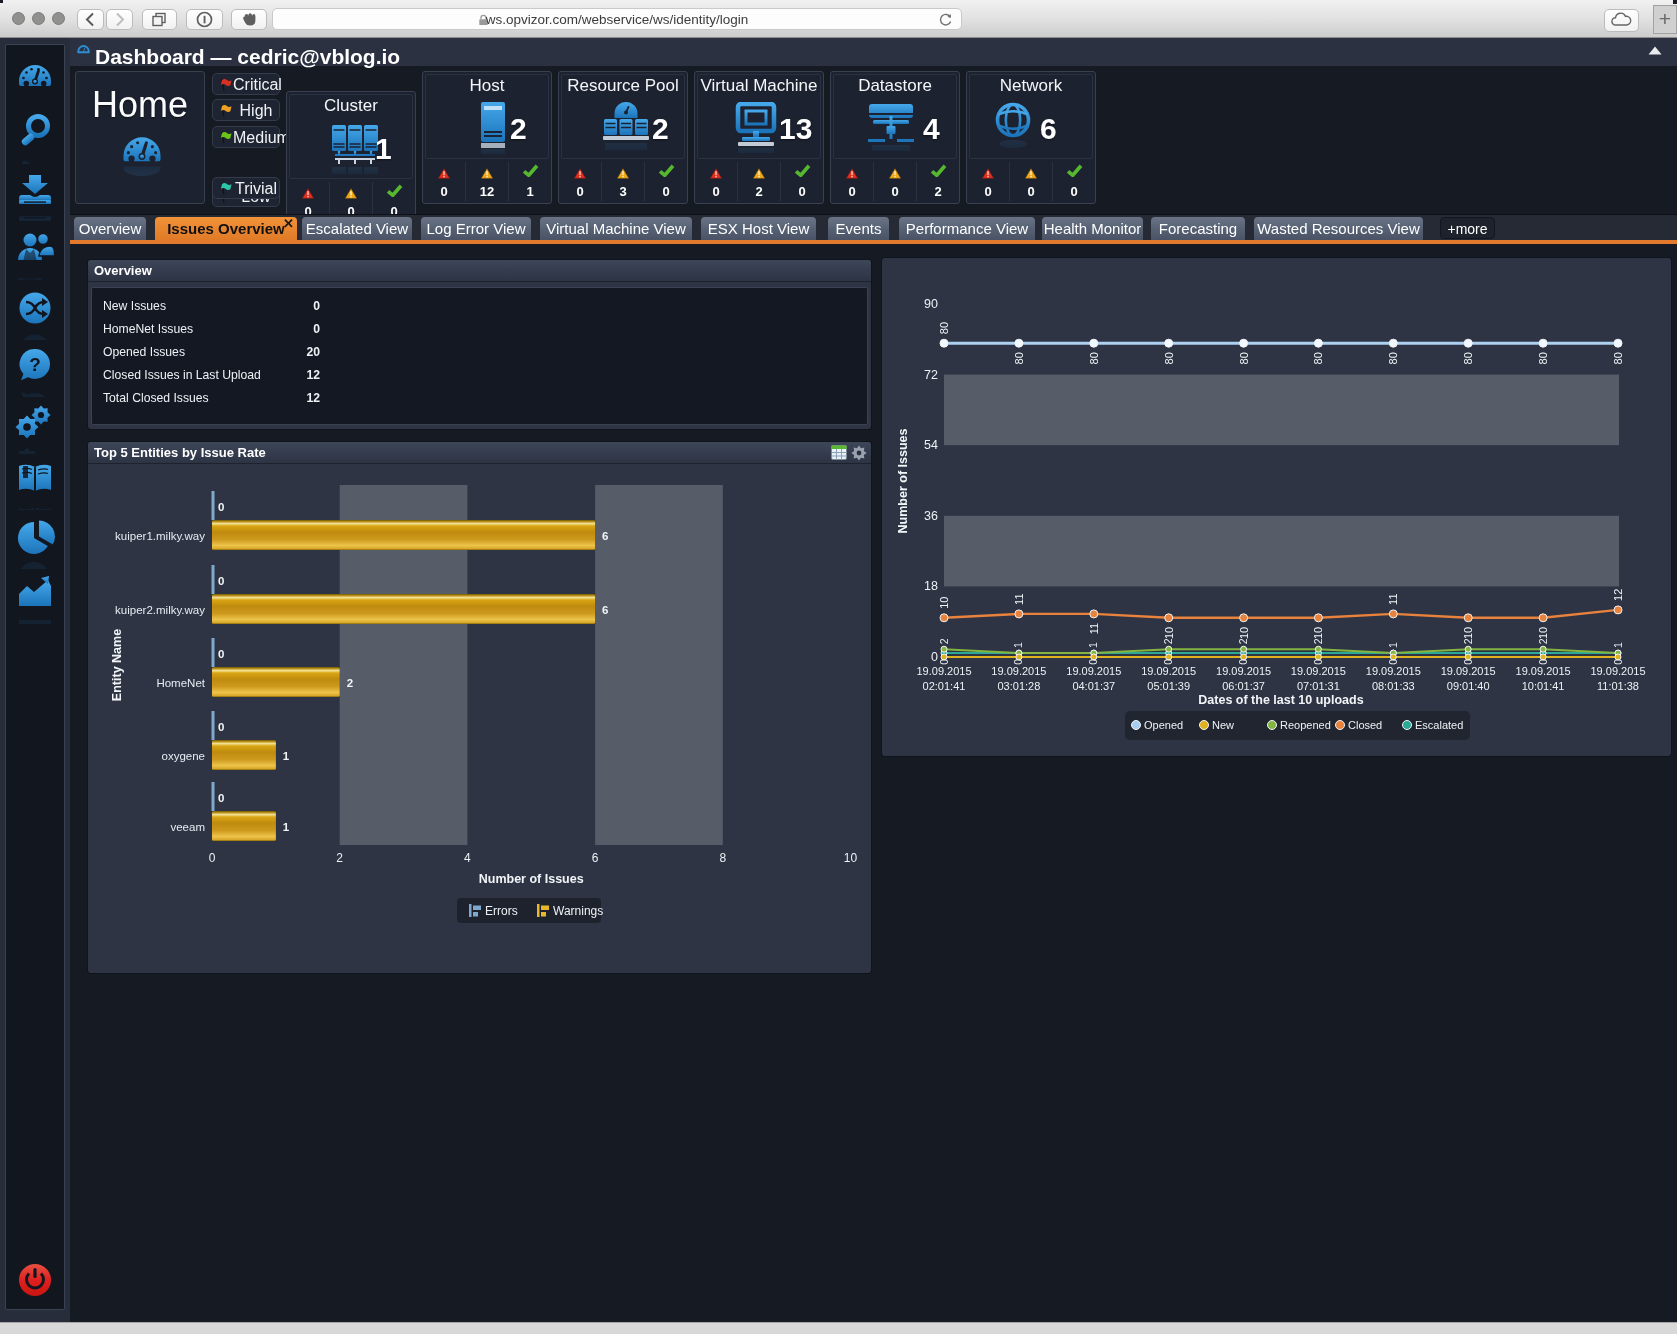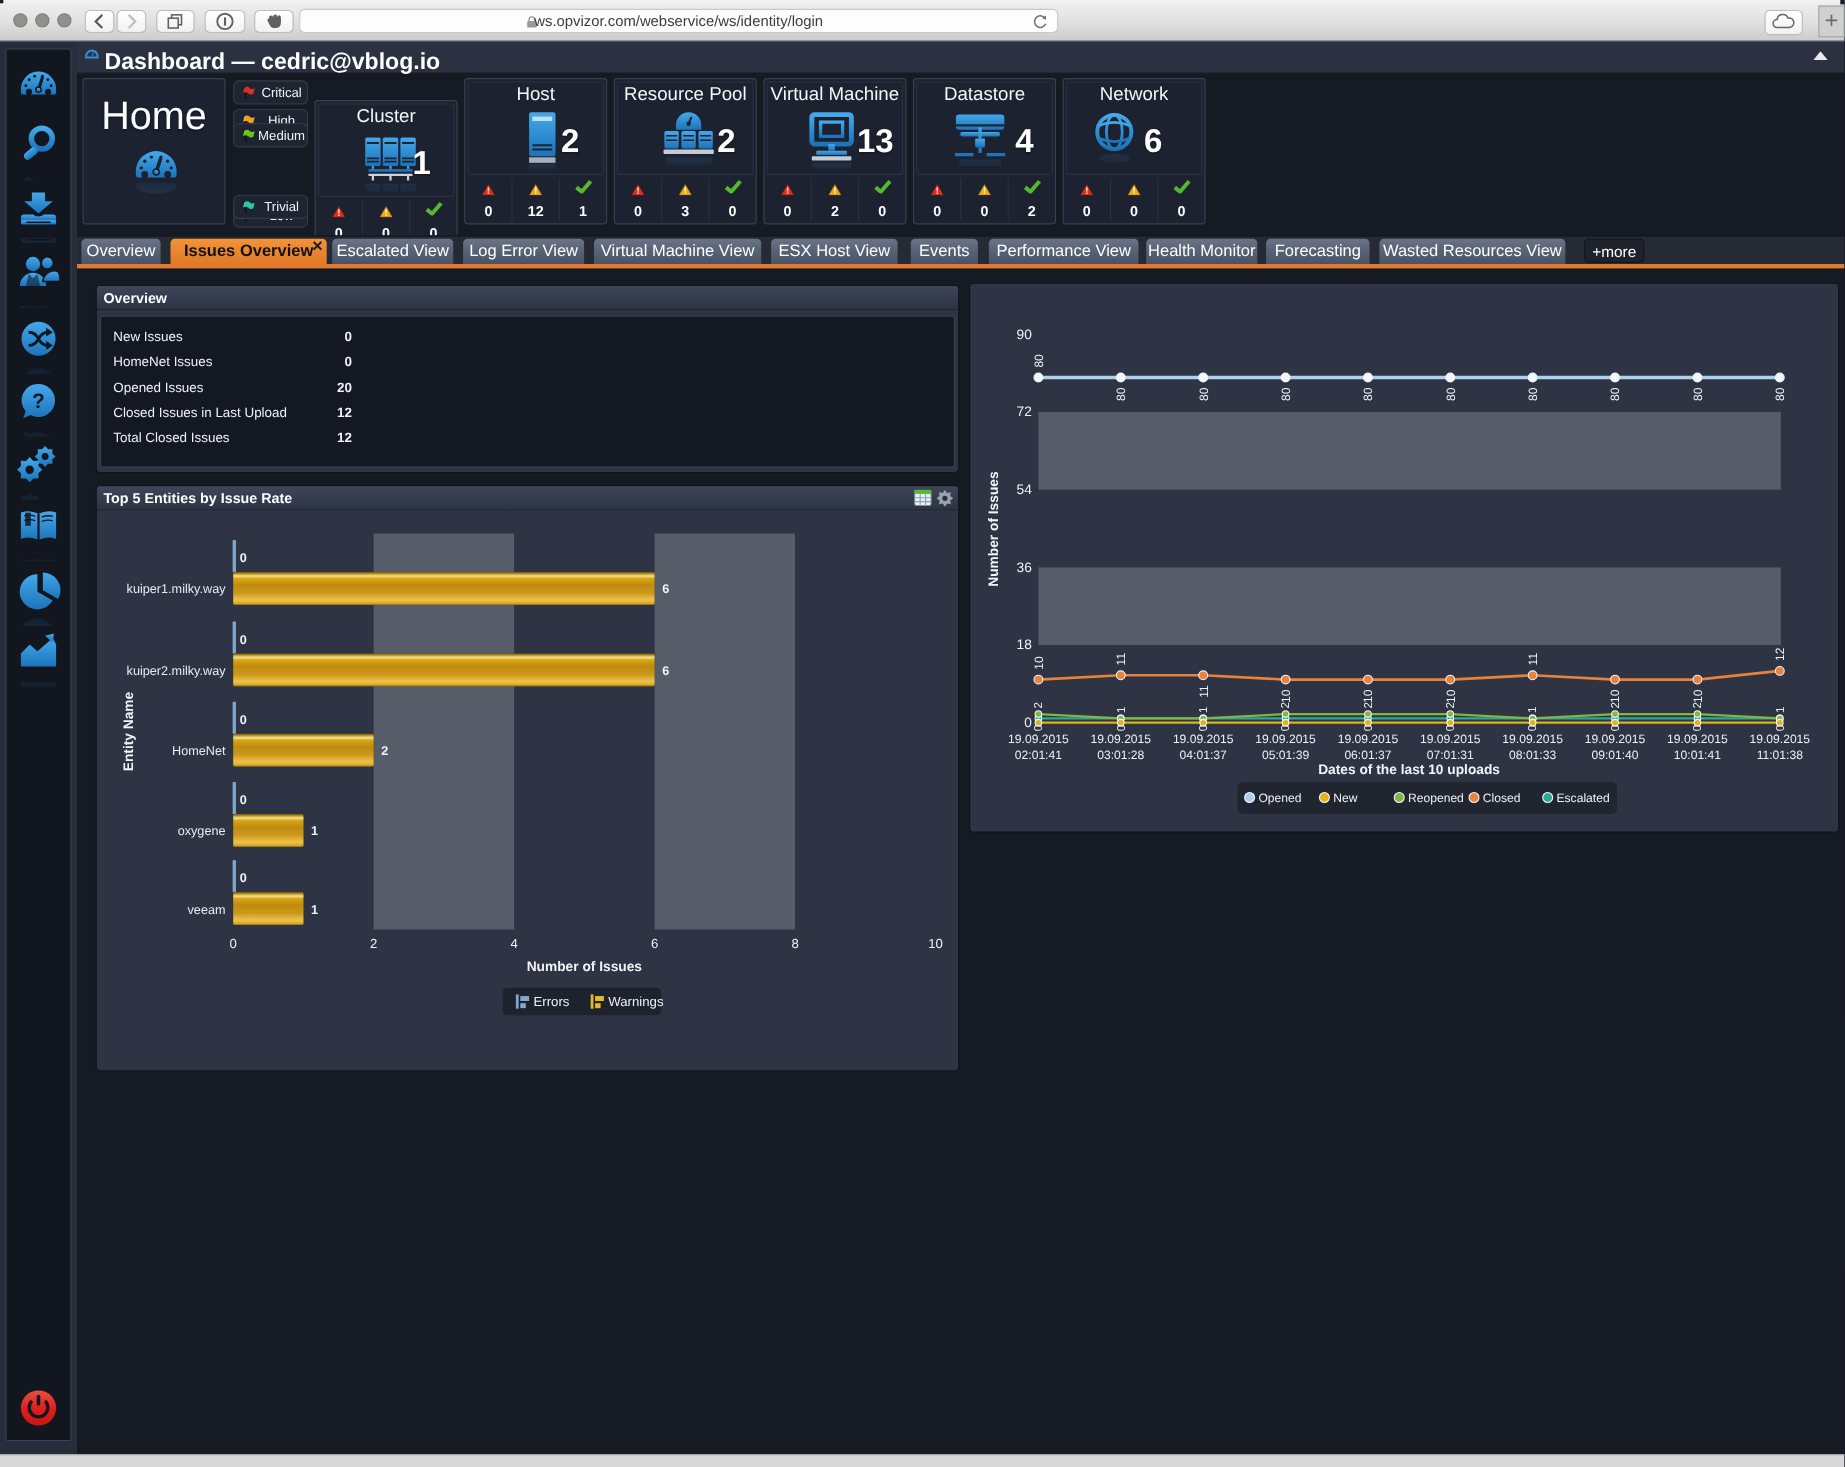--- a/index.html
+++ b/index.html
@@ -20,21 +20,21 @@
   #dashbar { left:70px; top:38px; width:1607px; height:28px; background:#2b3140; }
   #dashtitle { left:95px; top:45px; font-size:21px; font-weight:bold; color:#fff; }
   .wbox { top:71px; width:130px; height:133px; background:#1d2230; border:1px solid #39404f; border-radius:3px; }
   .wtitle { top:4px; width:100%; text-align:center; color:#f4f6f8; font-size:17px; }
   .winner { left:2px; top:2px; width:124px; height:85px; border:1px solid #2a3140; border-radius:2px; }
   .wstats { left:0px; top:88px; width:128px; height:43px; }
   .wcell { top:0; height:43px; }
   .wnum { top:24px; width:100%; text-align:center; color:#fff; font-size:13px; font-weight:bold; }
   .bignum { position:absolute; color:#fff; font-size:30px; font-weight:bold; line-height:1; text-shadow:0 1px 2px rgba(0,0,0,0.5); }
   .sevbtn { left:212px; width:68px; height:22px; background:#1e2431; border:1px solid #343b4b; border-radius:5px; }
-  .sevtxt { position:absolute; left:20px; width:46px; text-align:center; color:#f0f2f5; font-size:12px; line-height:21px; }
+  .sevtxt { position:absolute; left:20px; width:46px; text-align:center; color:#f0f2f5; font-size:16px; line-height:21px; }
   .tab { top:217px; height:23px; border-radius:4px 4px 0 0; background:linear-gradient(#6a7486,#556073 55%,#4a5365);
          color:#fff; font-size:15px; text-align:center; line-height:23px; position:absolute; }
   #tabbg { left:70px; top:214px; width:1607px; height:26px; background:#262a34; border-top:1px solid #0e1118; }
   #tabstrip { left:70px; top:240px; width:1607px; height:3.5px; background:#e2792c; }
   .panel { background:#2e3443; border-radius:3px; box-shadow:0 0 0 1px #10141c; }
   .phead { left:0; top:0; width:100%; height:22px; border-radius:3px 3px 0 0;
            background:linear-gradient(#3e4659,#343c4e 50%,#2d3444); border-bottom:1px solid #1d222d; }
   .ptitle { left:6px; top:3px; font-size:13px; font-weight:bold; color:#fff; position:absolute; }
   #contact { left:1407px; top:1286px; width:252px; height:36px; background:#4a8fc8; border-radius:6px 6px 0 0; }
   #footer { left:0; top:1322px; width:1677px; height:12px; background:#d8d8d8; border-top:1px solid #a6a6a6; }
@@ -310,21 +310,21 @@
       </svg>
 <div class="sevtxt">Critical</div>
     </div>
 <div class="abs sevbtn" style="top:99px;">
 <svg class="abs" style="left:5px; top:4px;" width="14" height="13" viewBox="0 0 18 17">
         <path d="M4.5 1.5 L7.5 16" stroke="#111" stroke-width="1.6"></path>
         <path d="M5 2.5 q4 -2.5 6.5 0 q2.5 2.5 6 0.5 l-1.5 6.5 q-3.5 2 -6 -0.5 q-2.5 -2.5 -6.3 -0.2 z" fill="#f0a020"></path>
       </svg>
 <div class="sevtxt">High</div>
     </div>
-<div class="abs sevbtn" style="top:112px;">
+<div class="abs sevbtn" style="top:126px;">
 <svg class="abs" style="left:5px; top:4px;" width="14" height="13" viewBox="0 0 18 17">
         <path d="M4.5 1.5 L7.5 16" stroke="#111" stroke-width="1.6"></path>
         <path d="M5 2.5 q4 -2.5 6.5 0 q2.5 2.5 6 0.5 l-1.5 6.5 q-3.5 2 -6 -0.5 q-2.5 -2.5 -6.3 -0.2 z" fill="#6cc418"></path>
       </svg>
 <div class="sevtxt">Medium</div>
     </div>
 <div class="abs sevbtn" style="top:146px;margin-top:39px;">
 <svg class="abs" style="left:5px; top:4px;" width="14" height="13" viewBox="0 0 18 17">
         <path d="M4.5 1.5 L7.5 16" stroke="#111" stroke-width="1.6"></path>
         <path d="M5 2.5 q4 -2.5 6.5 0 q2.5 2.5 6 0.5 l-1.5 6.5 q-3.5 2 -6 -0.5 q-2.5 -2.5 -6.3 -0.2 z" fill="#2e78d6"></path>

